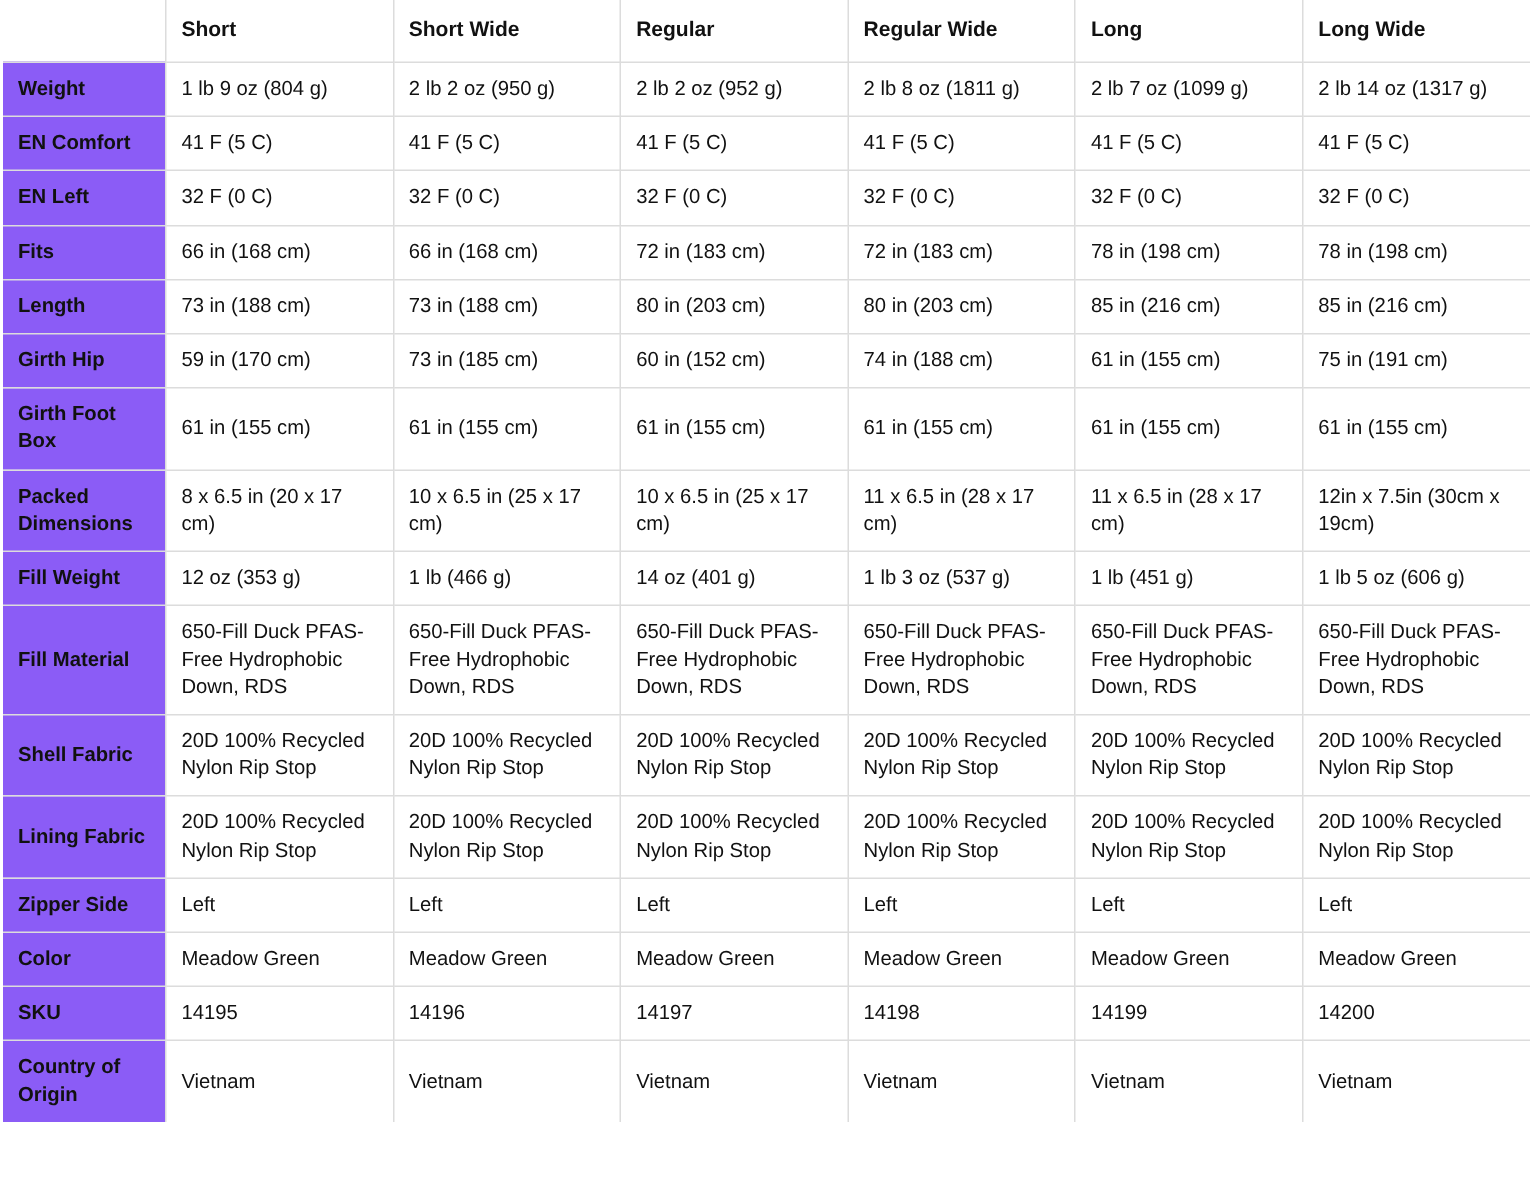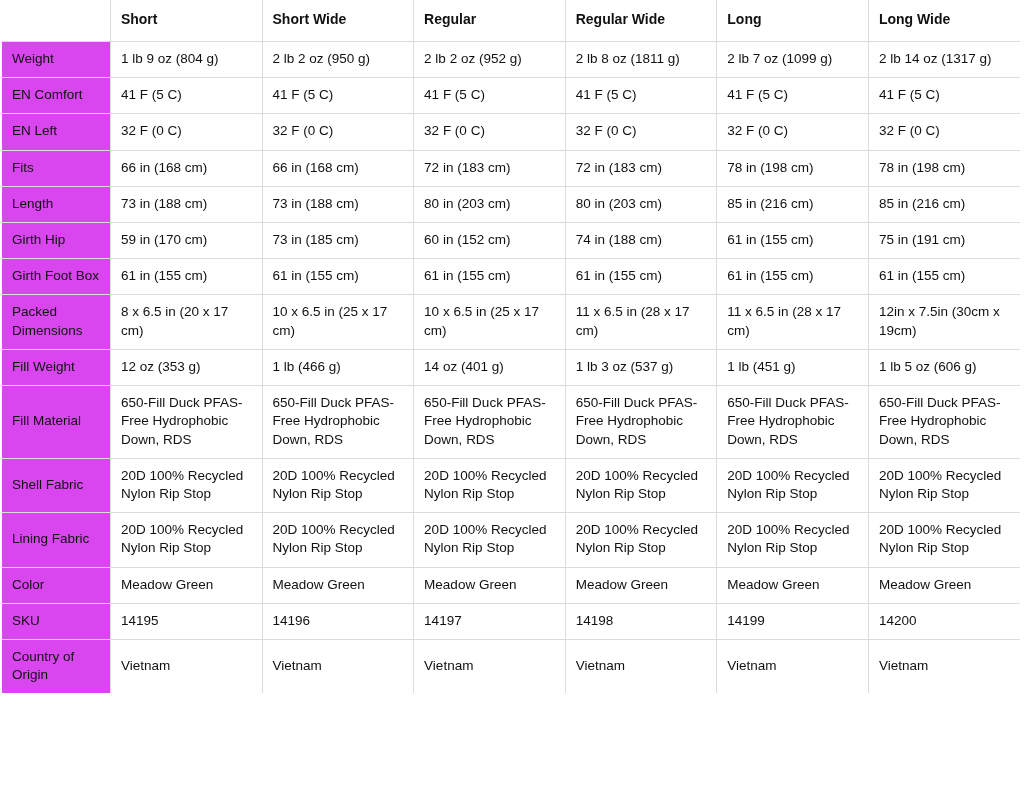--- a/index.html
+++ b/index.html
@@ -50,24 +50,24 @@
     margin-top: 44px;
   }
   table.spec-table thead th.corner {
     border-left: none;
     border-top: none;
   }
   table.spec-table thead th.last {
     border-right: none;
   }
   table.spec-table tbody th.row-label {
-    font-weight: normal;
+    font-weight: bold;
     color: #111111;
     border-left: none;
-    background: #d946ef;
+    background: #8b5cf6;
   }
   table.spec-table tbody td.last {
     border-right: none;
   }
   table.spec-table tbody tr:last-child th,
   table.spec-table tbody tr:last-child td {
     border-bottom: none;
   }
 </style>
 </head>
@@ -198,20 +198,29 @@
       <tr>
         <th class="row-label">Lining Fabric</th>
         <td>20D 100% Recycled Nylon Rip Stop</td>
         <td>20D 100% Recycled Nylon Rip Stop</td>
         <td>20D 100% Recycled Nylon Rip Stop</td>
         <td>20D 100% Recycled Nylon Rip Stop</td>
         <td>20D 100% Recycled Nylon Rip Stop</td>
         <td class="last">20D 100% Recycled Nylon Rip Stop</td>
       </tr>
       <tr>
+        <th class="row-label">Zipper Side</th>
+        <td>Left</td>
+        <td>Left</td>
+        <td>Left</td>
+        <td>Left</td>
+        <td>Left</td>
+        <td class="last">Left</td>
+      </tr>
+      <tr>
         <th class="row-label">Color</th>
         <td>Meadow Green</td>
         <td>Meadow Green</td>
         <td>Meadow Green</td>
         <td>Meadow Green</td>
         <td>Meadow Green</td>
         <td class="last">Meadow Green</td>
       </tr>
       <tr>
         <th class="row-label">SKU</th>

